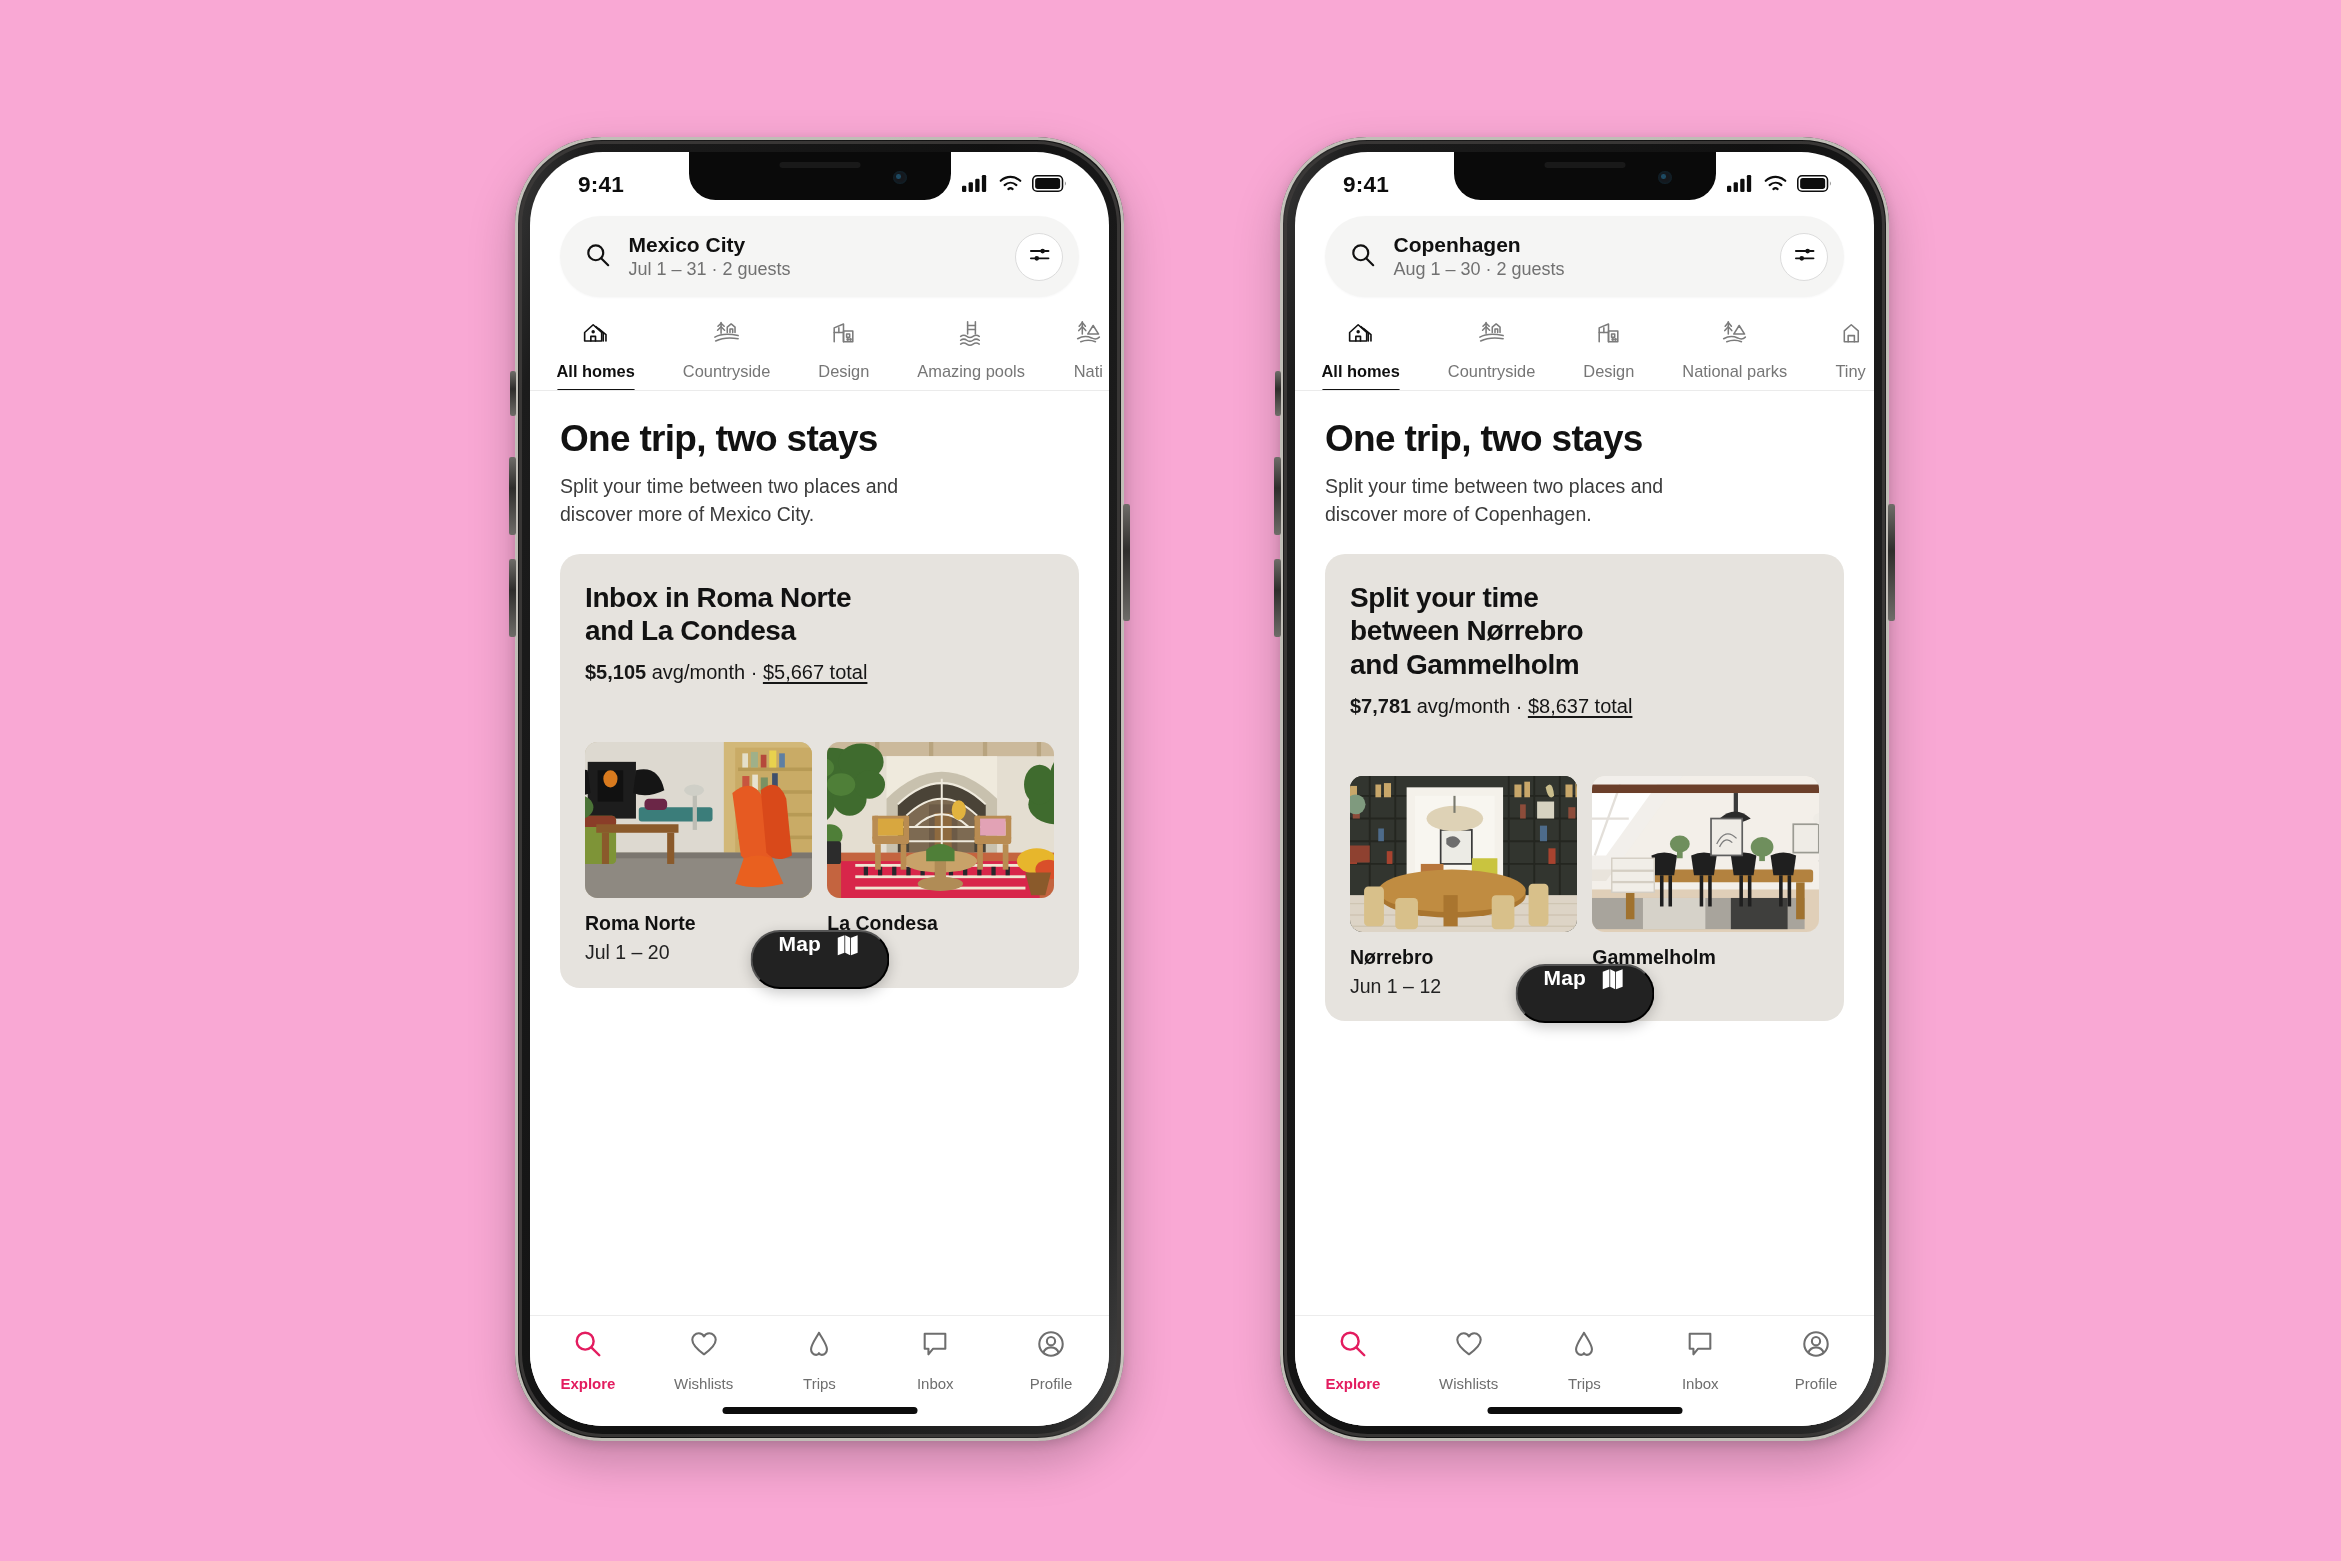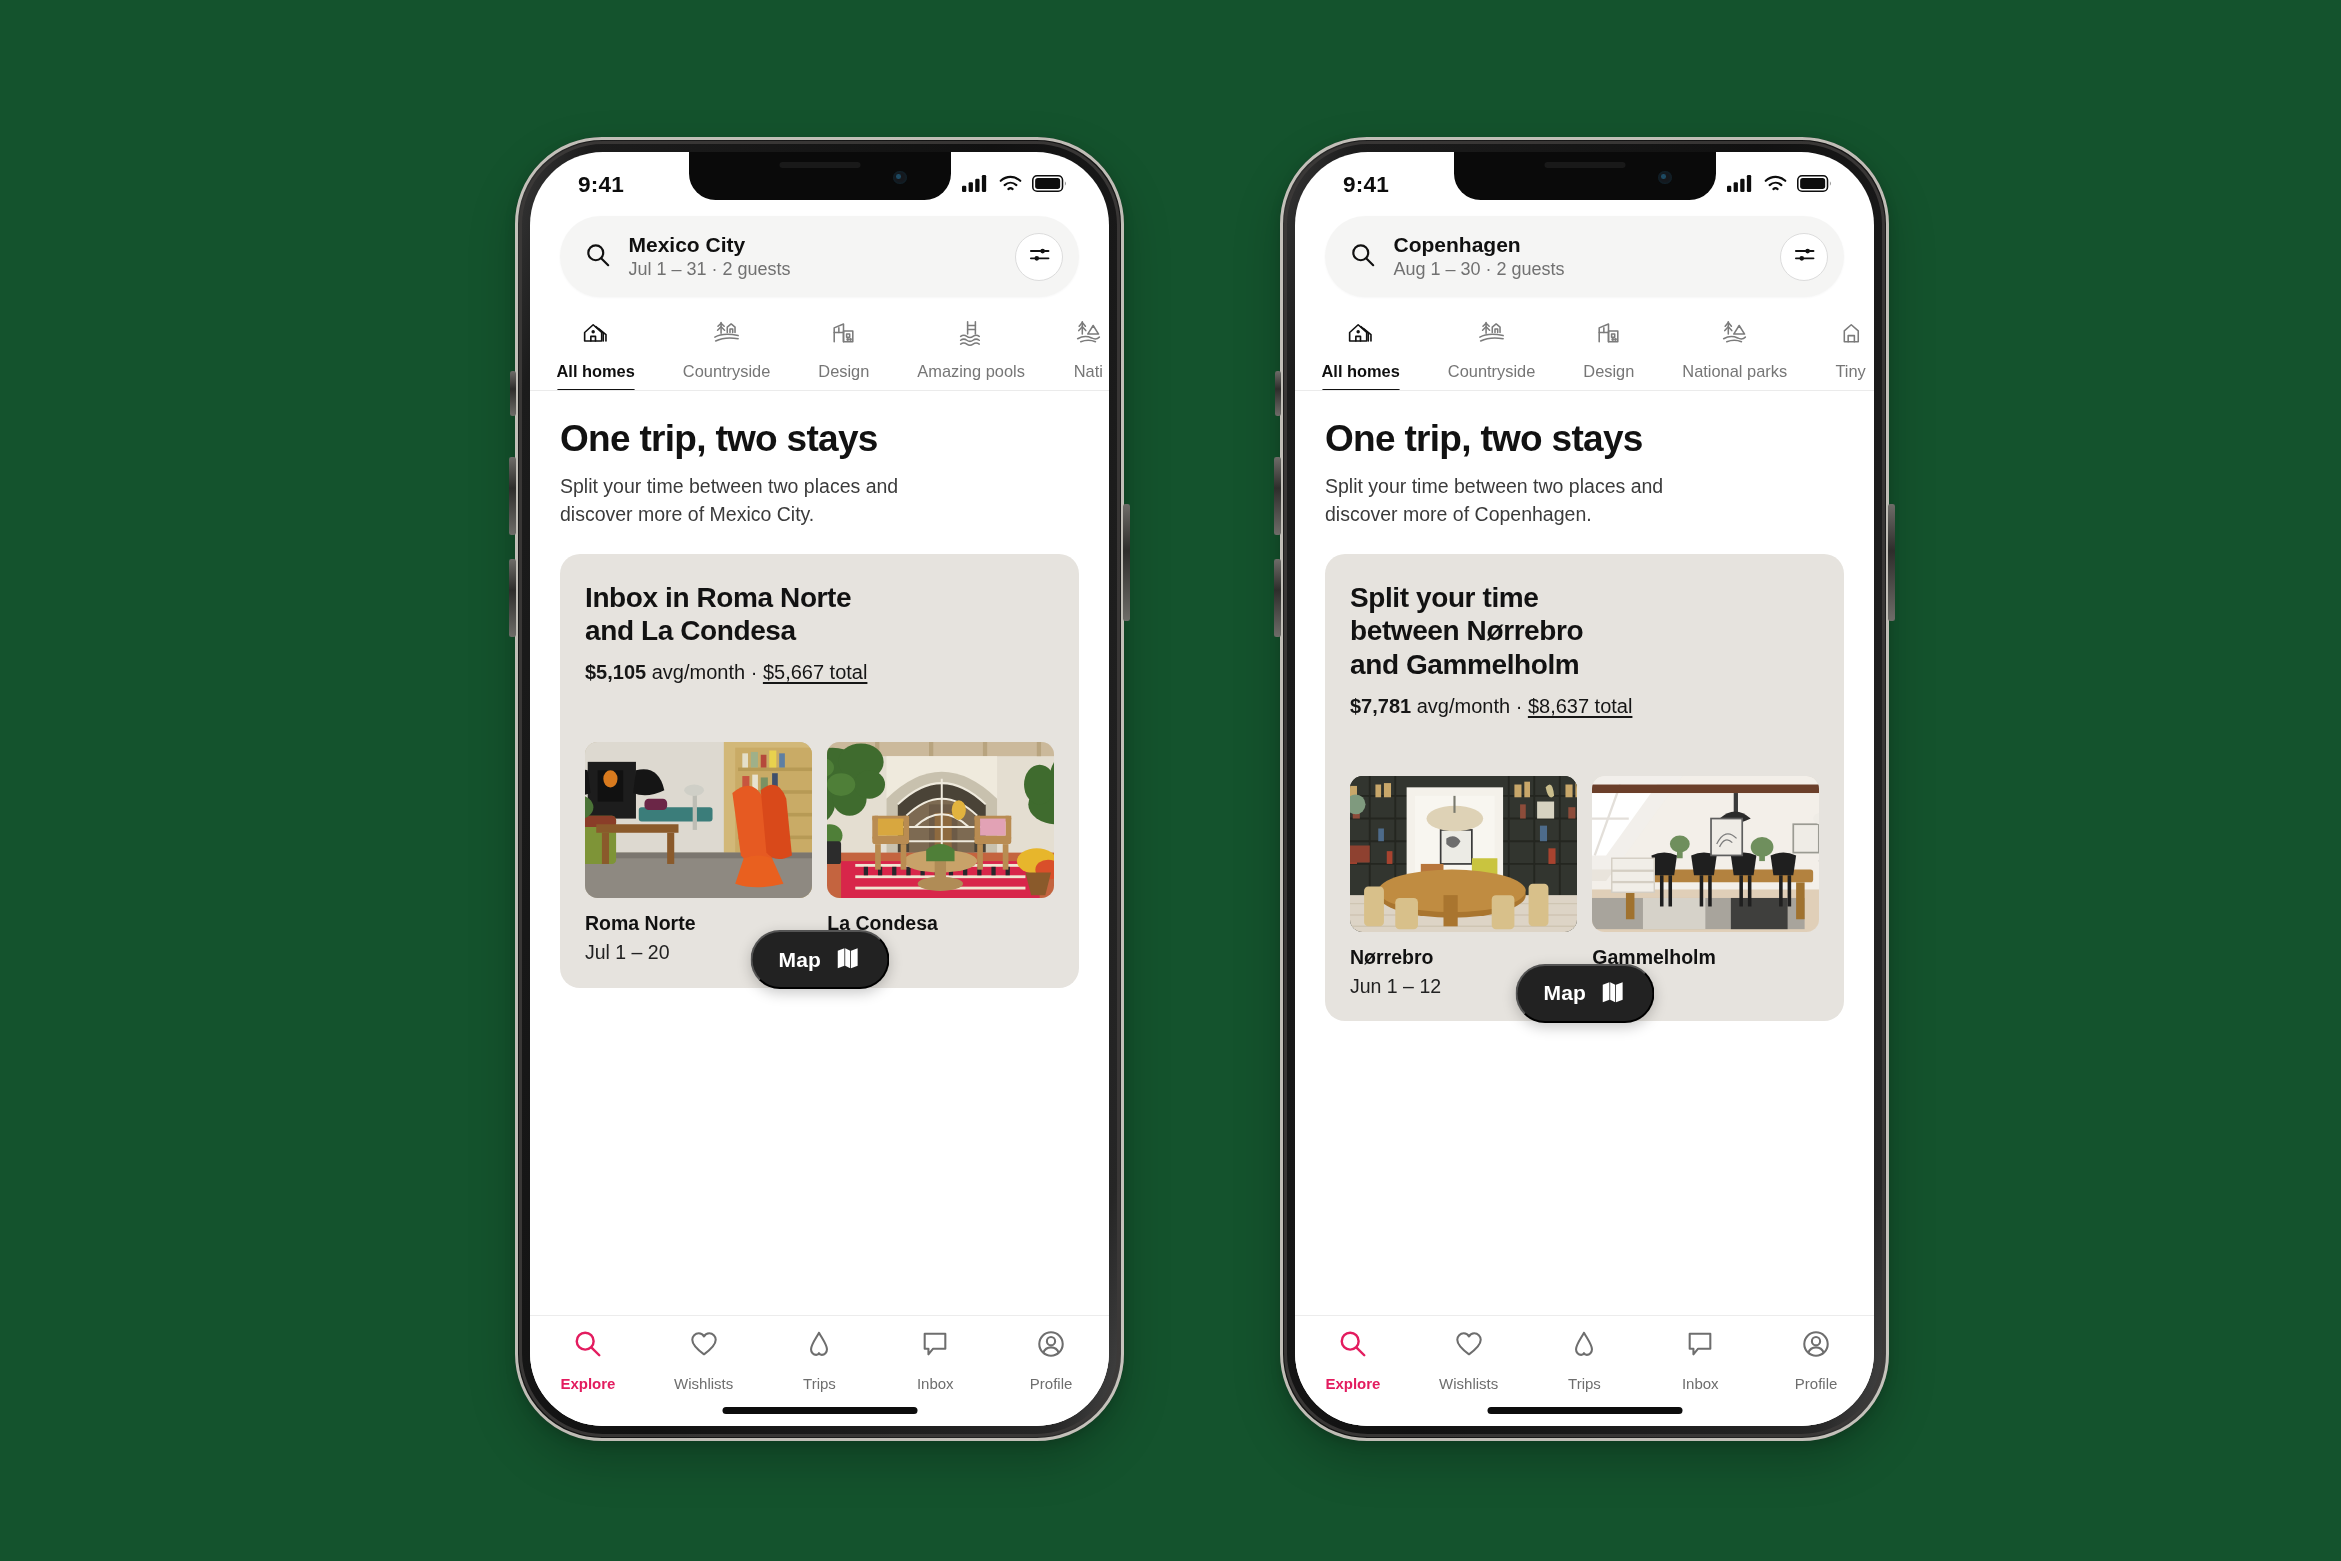--- a/index.html
+++ b/index.html
@@ -5,21 +5,21 @@
   html, body {
     margin: 0; padding: 0;
     width: 2342px; height: 1561px;
     background: #f4f4f2;
     font-family: "Liberation Sans", sans-serif;
     overflow: hidden;
   }
   .stage {
     position: relative;
     width: 2342px; height: 1561px;
-    background: #14532d;
+    background: #f9a8d4;
   }
 
   
   .phone {
     position: absolute;
     border-radius: 87px;
     background: linear-gradient(105deg,#3a3a3a 0%,#1c1c1c 8%,#111 50%,#262626 92%,#4a4a4a 100%);
     box-shadow: 0 20px 47px rgba(0,0,0,0.22), 0 3.1px 11px rgba(0,0,0,0.14);
     padding: 0;
   }
@@ -193,21 +193,21 @@
   .thumb-date { margin-top: 6.2px; font-size: 19.5px; color: #222; white-space:nowrap;}
 
   .map-pill {
     position: absolute;
     left: 50%; transform: translateX(-50%);
     bottom: -1.6px;
     background: #222222;
     color: #fff;
     border-radius: 31px;
     height: 59px;
-    display: flex; align-items: center; gap: 13px;
+    display: flex; gap: 13px;
     padding: 0 26.5px;
     z-index: 20;
     box-shadow: 0 3.9px 14px rgba(0,0,0,0.22);
   }
   .map-pill .mlabel { font-size: 21px; font-weight: 700; letter-spacing: 0.2px; }
 
   
   .bottomnav {
     position:absolute; left:0; right:0; bottom:0; height:111px;
     background: #fff;

